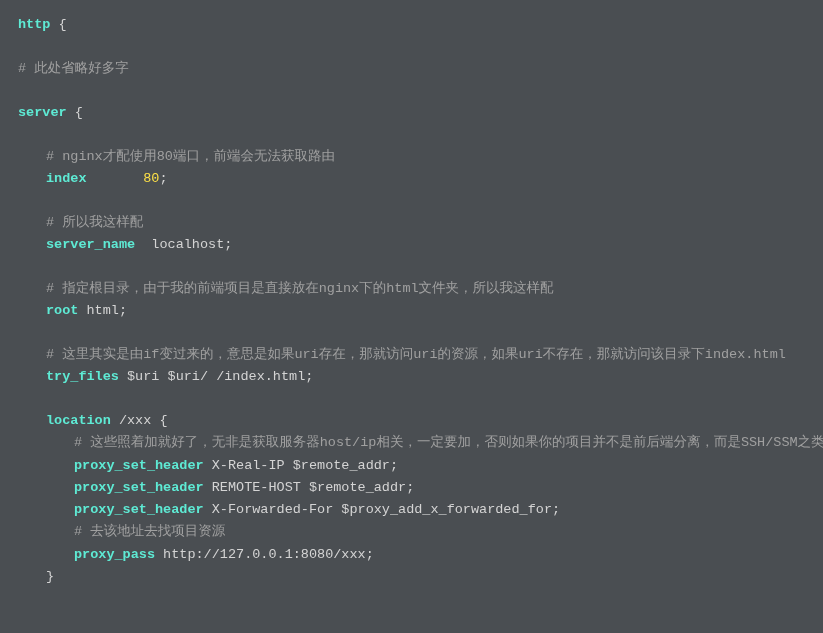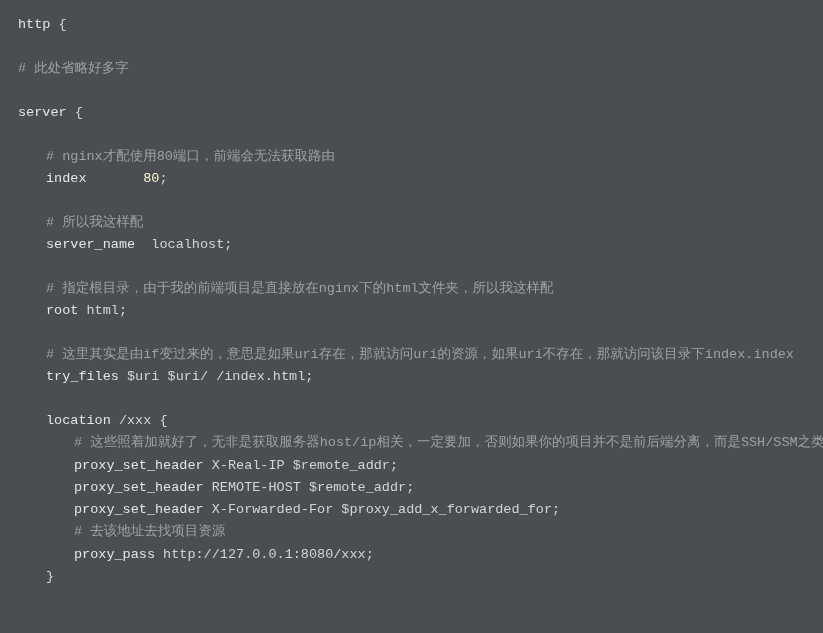--- a/index.html
+++ b/index.html
@@ -12,24 +12,24 @@
     overflow-x: auto;
     padding-bottom: 8px;
   }
   .code-block {
     padding: 14px 18px 14px 18px;
     white-space: nowrap;
     min-width: 100%;
   }
   .line { white-space: pre; }
   .blank { height: 1.6em; }
-  .kw { color: #e5e5e5; }       
+  .kw { color: #5eead4; font-weight: bold; }       
   .cmt { color: #a0a0a0; }      
   .brace { color: #d4d4d4; }
-  .num { color: #fef9c3; }      
+  .num { color: #fde047; }      
   .plain { color: #d4d4d4; }
   .punct { color: #d4d4d4; }       
   .indent1 { padding-left: 28px; }
   .indent2 { padding-left: 56px; }
   ::-webkit-scrollbar { height: 8px; }
   ::-webkit-scrollbar-track { background: #3c3f41; }
   ::-webkit-scrollbar-thumb { background: #6a6d70; border-radius: 4px; }
 </style>
 </head>
 <body>
@@ -43,21 +43,21 @@
   <div class="blank"></div>
   <div class="line indent1"><span class="cmt"># nginx才配使用80端口，前端会无法获取路由</span></div>
   <div class="line indent1"><span class="kw">index</span><span class="plain">       </span><span class="num">80</span><span class="punct">;</span></div>
   <div class="blank"></div>
   <div class="line indent1"><span class="cmt"># 所以我这样配</span></div>
   <div class="line indent1"><span class="kw">server_name</span><span class="plain">  localhost;</span></div>
   <div class="blank"></div>
   <div class="line indent1"><span class="cmt"># 指定根目录，由于我的前端项目是直接放在nginx下的html文件夹，所以我这样配</span></div>
   <div class="line indent1"><span class="kw">root</span><span class="plain"> html;</span></div>
   <div class="blank"></div>
-  <div class="line indent1"><span class="cmt"># 这里其实是由if变过来的，意思是如果uri存在，那就访问uri的资源，如果uri不存在，那就访问该目录下index.index</span></div>
+  <div class="line indent1"><span class="cmt"># 这里其实是由if变过来的，意思是如果uri存在，那就访问uri的资源，如果uri不存在，那就访问该目录下index.html</span></div>
   <div class="line indent1"><span class="kw">try_files</span><span class="plain"> $uri $uri/ /index.html;</span></div>
   <div class="blank"></div>
   <div class="line indent1"><span class="kw">location</span><span class="plain"> /xxx </span><span class="brace">{</span></div>
   <div class="line indent2"><span class="cmt"># 这些照着加就好了，无非是获取服务器host/ip相关，一定要加，否则如果你的项目并不是前后端分离，而是SSH/SSM之类的，前端会无法获取路由</span></div>
   <div class="line indent2"><span class="kw">proxy_set_header</span><span class="plain"> X-Real-IP $remote_addr;</span></div>
   <div class="line indent2"><span class="kw">proxy_set_header</span><span class="plain"> REMOTE-HOST $remote_addr;</span></div>
   <div class="line indent2"><span class="kw">proxy_set_header</span><span class="plain"> X-Forwarded-For $proxy_add_x_forwarded_for;</span></div>
   <div class="line indent2"><span class="cmt"># 去该地址去找项目资源</span></div>
   <div class="line indent2"><span class="kw">proxy_pass</span><span class="plain"> http://127.0.0.1:8080/xxx;</span></div>
   <div class="line indent1"><span class="brace">}</span></div>

